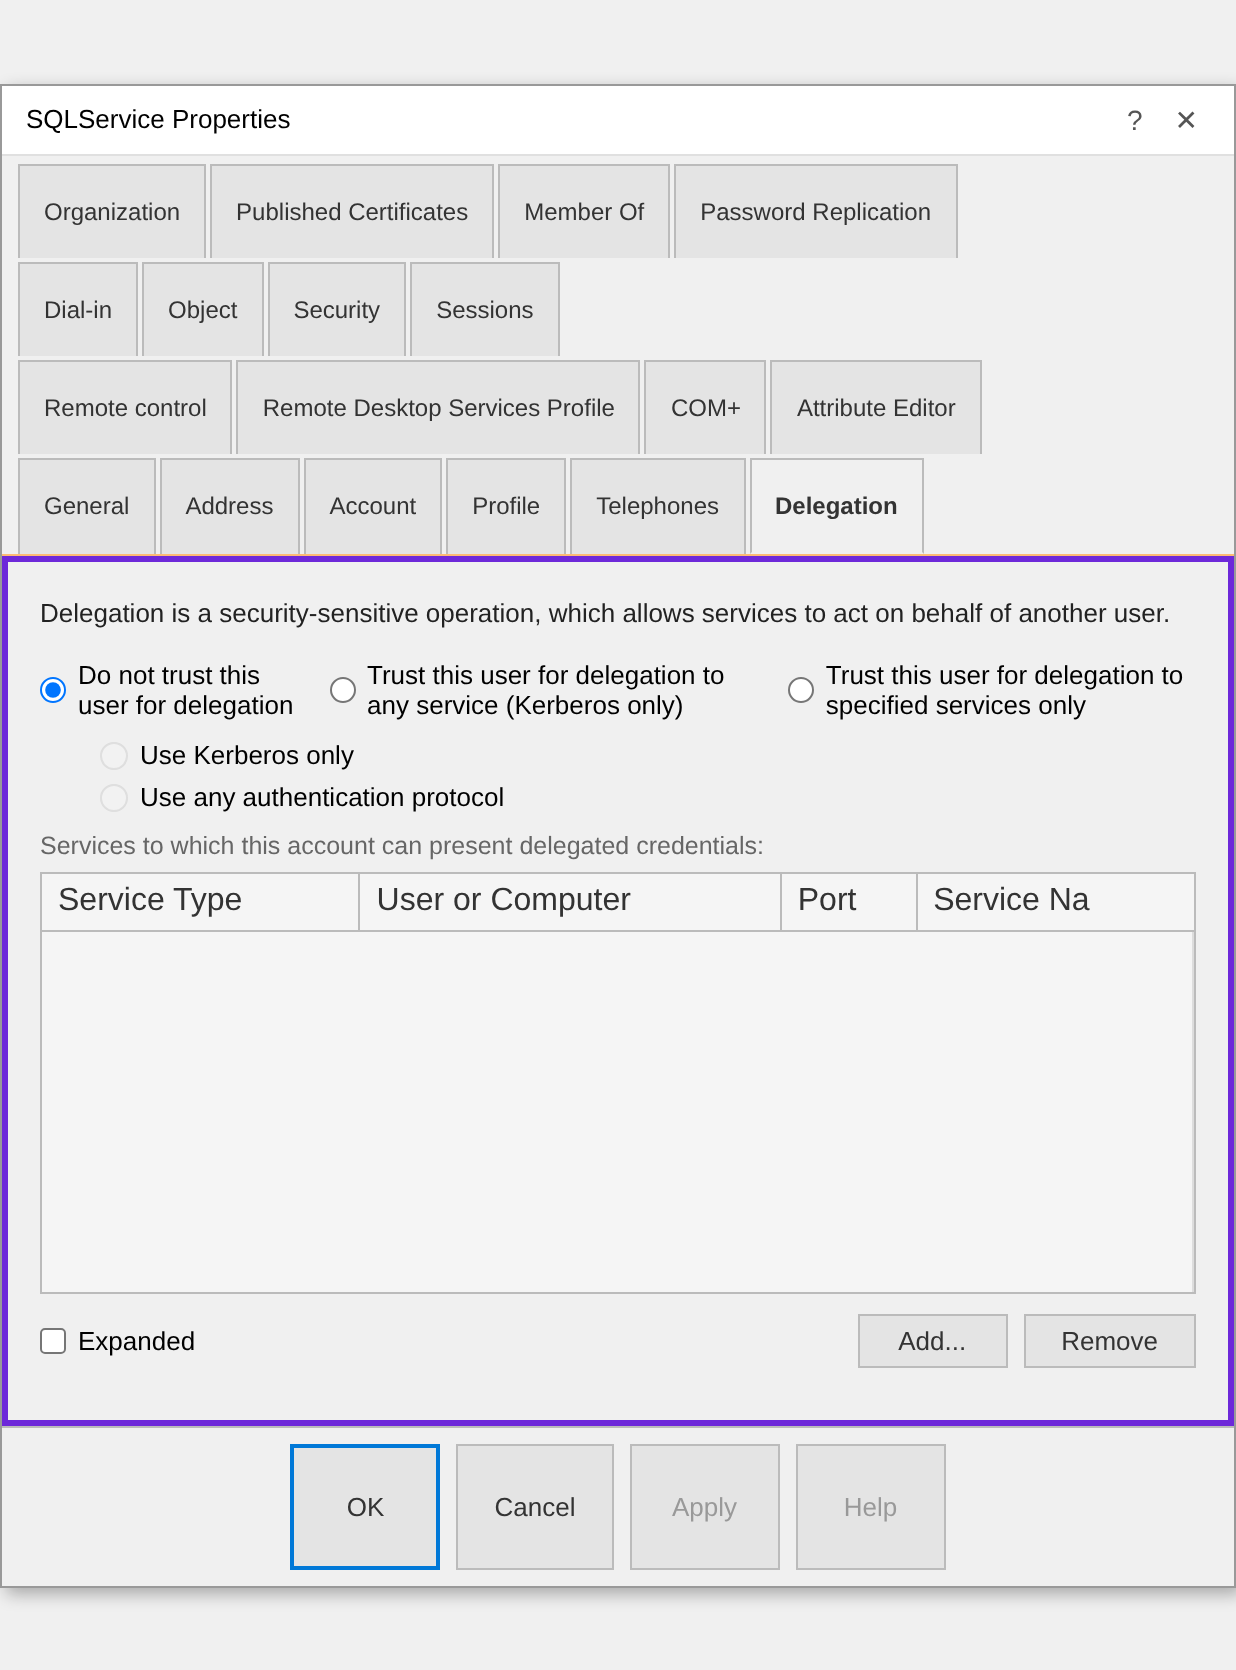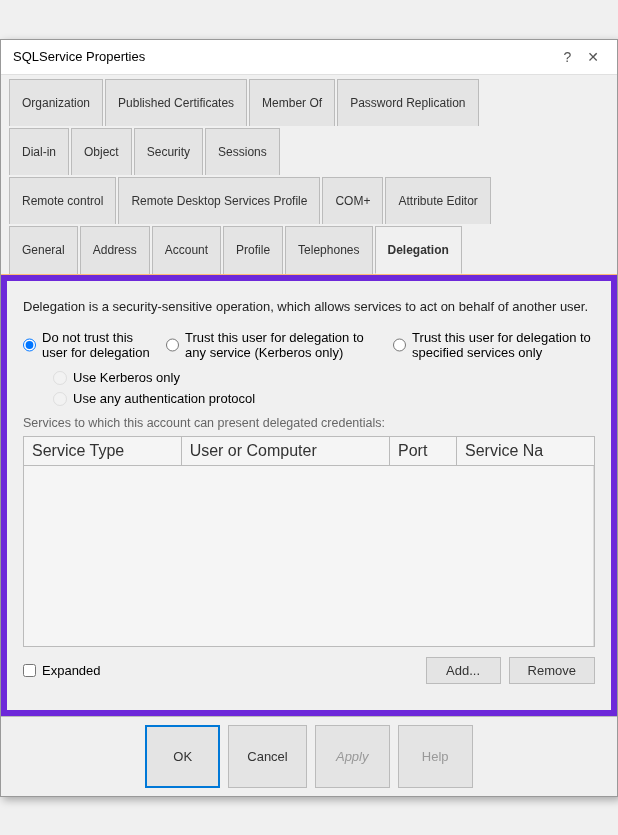--- a/index.html
+++ b/index.html
@@ -87,21 +87,21 @@
     .tab.active {
       background: #f0f0f0;
       border-bottom: 1px solid #f0f0f0;
       font-weight: 600;
       z-index: 1;
       position: relative;
     }
 
     .tab-content {
       background: #f0f0f0;
-      border: 6px solid #6d28d9;
+      border: 3px solid #6d28d9;
       padding: 16px;
       margin-top: -1px;
     }
 
     .description {
       margin-bottom: 14px;
       line-height: 1.5;
       color: #222;
     }
 
@@ -260,21 +260,20 @@
     }
 
     .btn-apply {
       padding: 5px 18px;
       border: 1px solid #bbb;
       background: #e4e4e4;
       cursor: pointer;
       font-size: 13px;
       color: #999;
       min-width: 75px;
-      font-style: italic;
     }
 
     .btn-help {
       padding: 5px 4px;
       border: 1px solid #bbb;
       background: #e4e4e4;
       cursor: pointer;
       font-size: 13px;
       color: #999;
       min-width: 75px;

